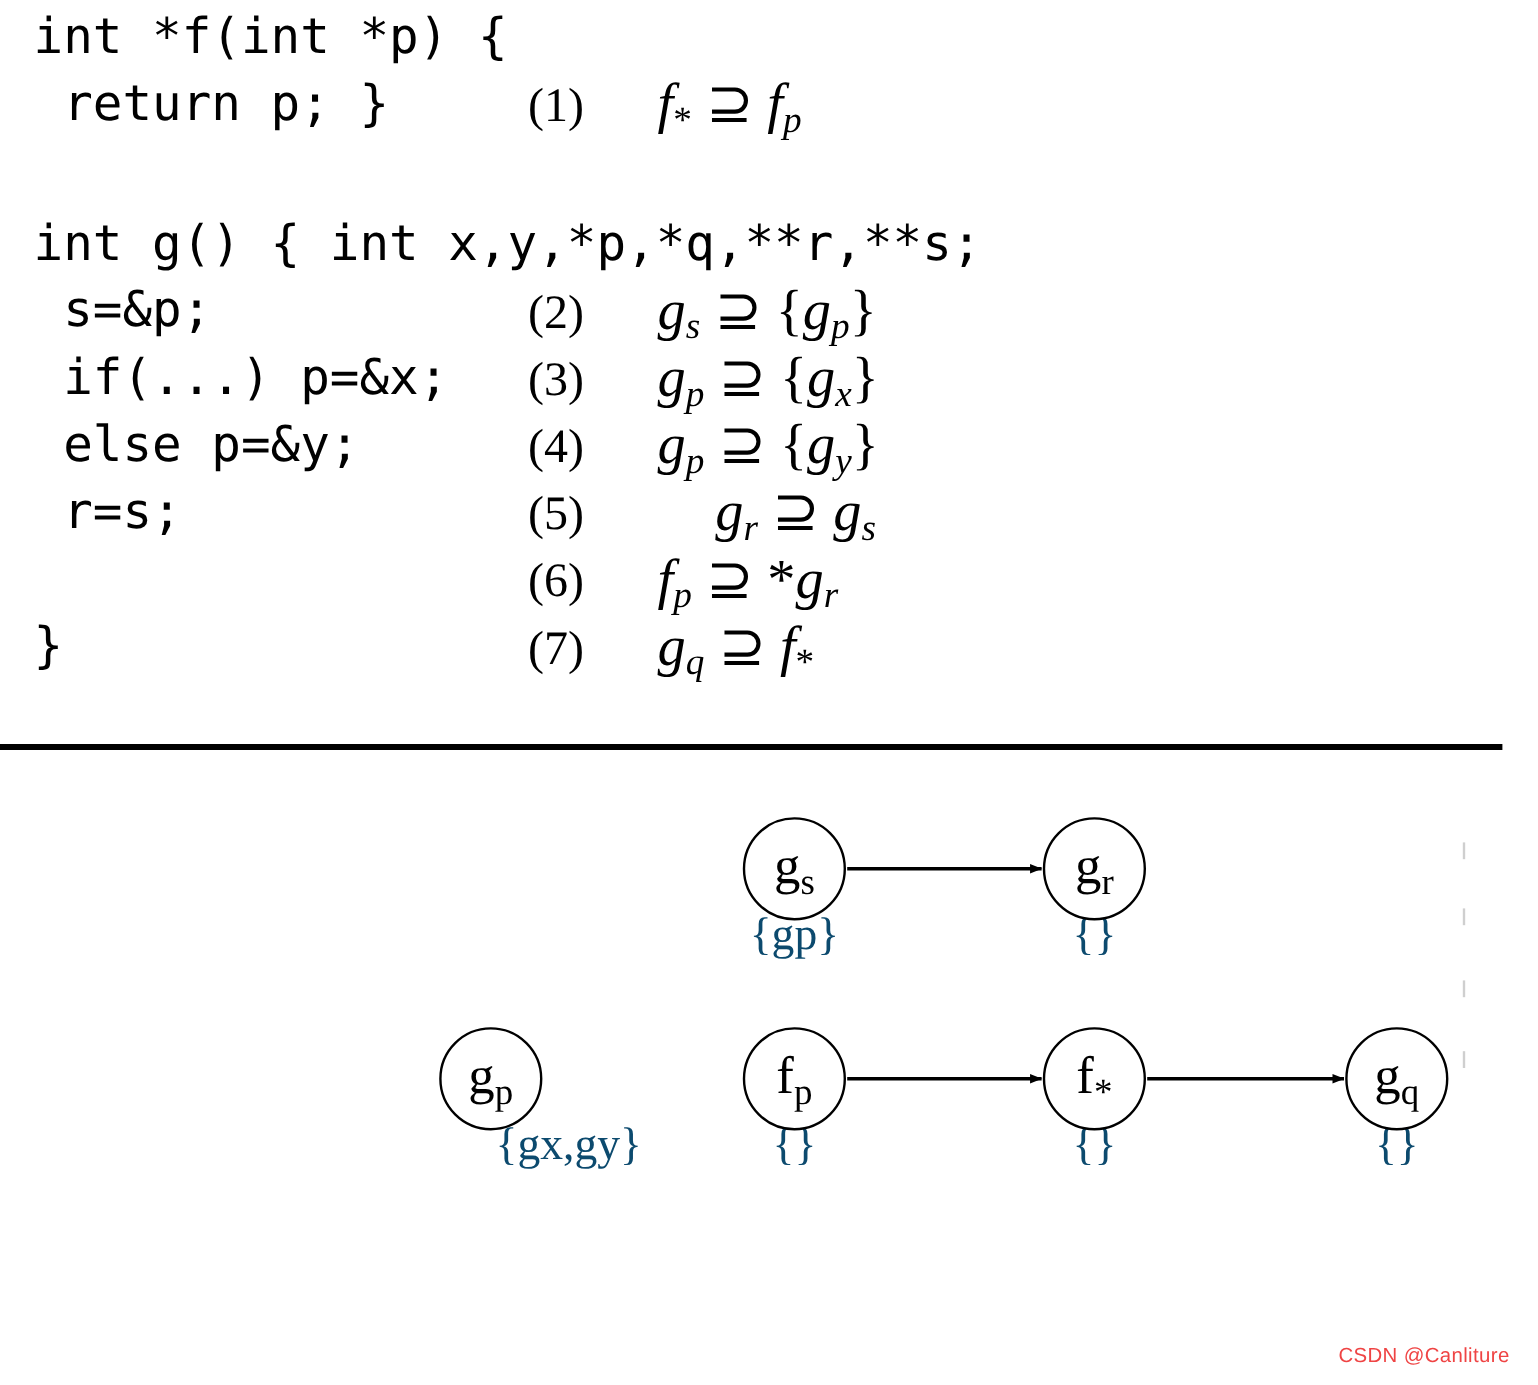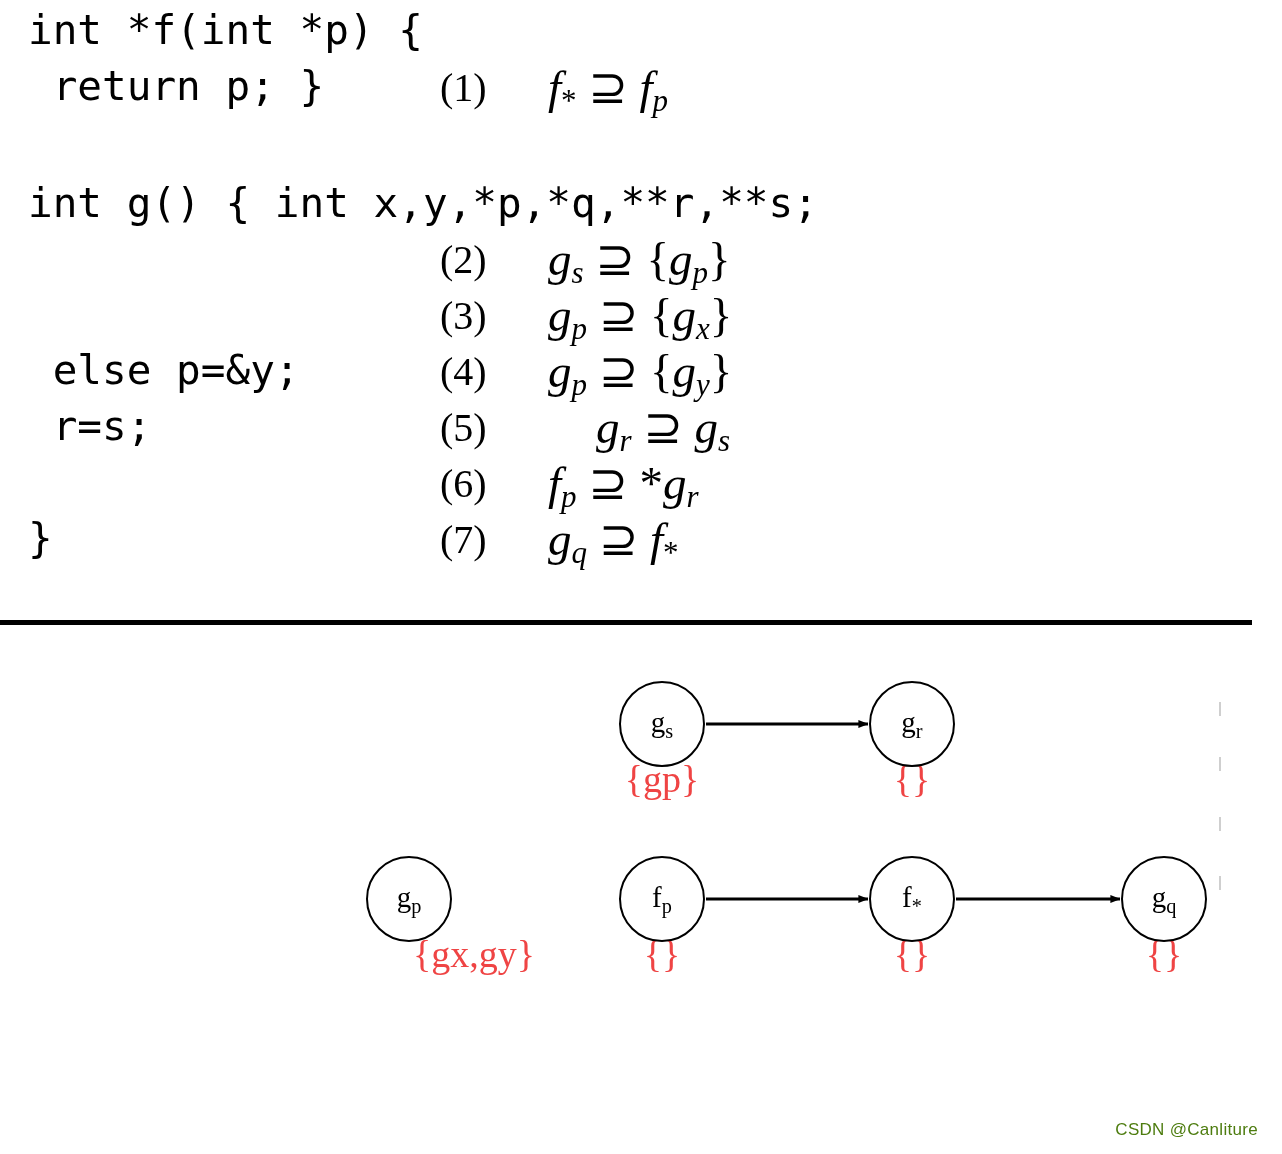--- a/index.html
+++ b/index.html
@@ -94,42 +94,42 @@
     border-radius: 50%;
     background: #ffffff;
     box-sizing: border-box;
     display: flex;
     align-items: center;
     justify-content: center;
     z-index: 3;
   }
   .node-label {
     font-family: "Liberation Serif", serif;
-    font-size: 29px;
+    font-size: 44px;
     line-height: 40px;
     white-space: pre;
     color: #000;
     position: relative;
     top: -2px;
   }
   .node-label sub {
     font-size: 0.70em;
     vertical-align: -0.30em;
     line-height: 0;
   }
 
   .node-set {
     position: absolute;
     transform: translateX(-50%);
     font-family: "Liberation Serif", serif;
     font-size: 38px;
     line-height: 38px;
     white-space: pre;
     text-align: center;
-    color: #ef4444;
+    color: #0c4a6e;
   }
 
   .edge-svg {
     position: absolute;
     left: 0;
     top: 0;
     width: 1282px;
     height: 430px;
     overflow: visible;
     z-index: 1;
@@ -143,33 +143,35 @@
   }
 
   
   #watermark {
     position: absolute;
     right: 24px;
     bottom: 14px;
     font-family: "Liberation Sans", sans-serif;
     font-size: 17px;
     line-height: 20px;
-    color: #4d7c0f;
+    color: #ef4444;
     white-space: pre;
     letter-spacing: 0.3px;
   }
 </style>
 </head>
 <body>
 
 <div id="code-block">
 
   <div class="code-line" style="top:10px">int *f(int *p) {</div>
   <div class="code-line" style="top:66px"> return p; }</div>
   <div class="code-line" style="top:183px">int g() { int x,y,*p,*q,**r,**s;</div>
+  <div class="code-line" style="top:238px"> s=&amp;p;</div>
+  <div class="code-line" style="top:294px"> if(...) p=&amp;x;</div>
   <div class="code-line" style="top:350px"> else p=&amp;y;</div>
   <div class="code-line" style="top:406px"> r=s;</div>
   <div class="code-line" style="top:518px">}</div>
 
   <div id="constraint-list">
       <div class="eq-num" style="top: 68px;">(1)</div>
       <div class="eq-body" style="top: 68px;"><span>f<sub class="up">*</sub></span><span class="up"> ⊇ </span><span>f<sub>p</sub></span></div>
       <div class="eq-num" style="top: 240px;">(2)</div>
       <div class="eq-body" style="top: 240px;"><span>g<sub>s</sub></span><span class="up"> ⊇ </span><span class="up">{</span><span>g<sub>p</sub></span><span class="up">}</span></div>
       <div class="eq-num" style="top: 296px;">(3)</div>

